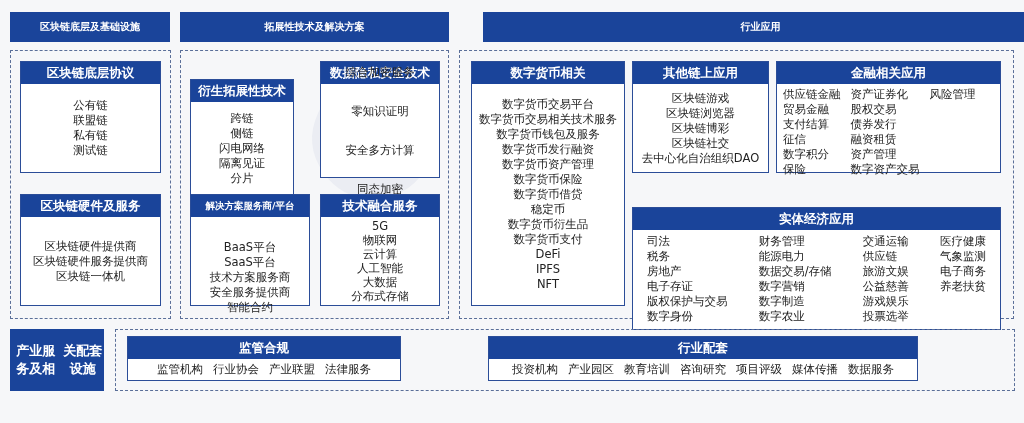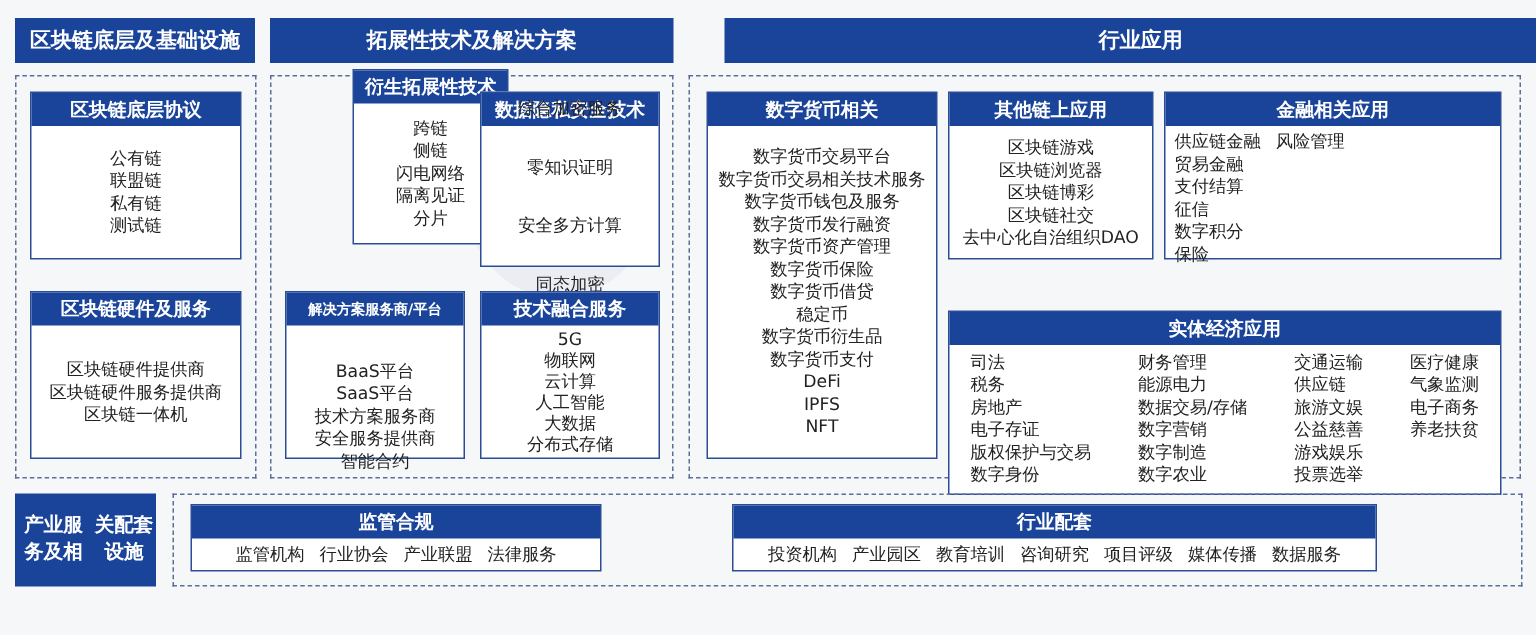--- a/index.html
+++ b/index.html
@@ -5,21 +5,21 @@
   html, body { margin:0; padding:0; }
   body {
     width:1024px; height:423px; background:#f6f7f9; position:relative; overflow:hidden;
     font-family: "DejaVu Sans", "Liberation Sans", sans-serif; color:#222;
   }
   .abs { position:absolute; box-sizing:border-box; }
   .hdr {
     background:#1a449a; color:#fff; font-weight:bold; text-align:center;
     display:flex; align-items:center; justify-content:center;
   }
-  .top-hdr { font-size:14px; height:30px; top:12px; }
+  .top-hdr { font-size:10px; height:30px; top:12px; }
   .dash { border:1px dashed #5a6f99; }
   .box { border:1px solid #2b4d98; background:#fff; }
   .box .hdr { font-size:12.5px; height:22px;text-align:center; }
   .box .body {
     display:flex; flex-direction:column; align-items:center; justify-content:center;
     font-size:11.5px; line-height:15px; color:#222;
   }
   .grid-body { display:flex; font-size:11.5px; line-height:15px; color:#222; }
   .col { display:flex; flex-direction:column; }
   .row-body { display:flex; align-items:center; justify-content:center; gap:10px; font-size:11.5px; color:#222; }
@@ -63,21 +63,21 @@
     </div>
   <div class="body" style="height:88px;text-align:right;">
     <span>区块链硬件提供商</span>
     <span>区块链硬件服务提供商</span>
     <span>区块链一体机</span>
   </div>
 </div>
 
 <div class="abs dash" style="left:180px;top:50px;width:269px;height:269px;"></div>
 
-<div class="abs box" style="left:190px;top:46px;width:104px;height:117px;margin-left:45px;">
+<div class="abs box" style="left:190px;top:79px;width:104px;height:117px;">
   <div class="hdr">
       <span>衍生拓展性技术</span>
     </div>
   <div class="body" style="height:93px;">
     <span>跨链</span>
     <span>侧链</span>
     <span>闪电网络</span>
     <span>隔离见证</span>
     <span>分片</span>
   </div>
@@ -155,28 +155,36 @@
     <span>区块链博彩</span>
     <span>区块链社交</span>
     <span>去中心化自治组织DAO</span>
   </div>
 </div>
 
 <div class="abs box" style="left:776px;top:61px;width:225px;height:112px;">
   <div class="hdr">
       <span>金融相关应用</span>
     </div>
-  <div class="grid-body" style="padding:3px 6px 0 6px;gap:10px;">
+  <div class="grid-body" style="padding:3px 6px 0 6px;gap:10px;font-family:Liberation Mono, monospace;">
     <div class="col">
       <span>供应链金融</span>
       <span>贸易金融</span>
       <span>支付结算</span>
       <span>征信</span>
       <span>数字积分</span>
       <span>保险</span>
+    </div>
+    <div class="col">
+      <span>资产证券化</span>
+      <span>股权交易</span>
+      <span>债券发行</span>
+      <span>融资租赁</span>
+      <span>资产管理</span>
+      <span>数字资产交易</span>
     </div>
     <div class="col">
       <span>风险管理</span>
     </div>
   </div>
 </div>
 
 <div class="abs box" style="left:632px;top:183px;width:369px;height:123px;margin-top:24px;">
   <div class="hdr">
       <span>实体经济应用</span>

